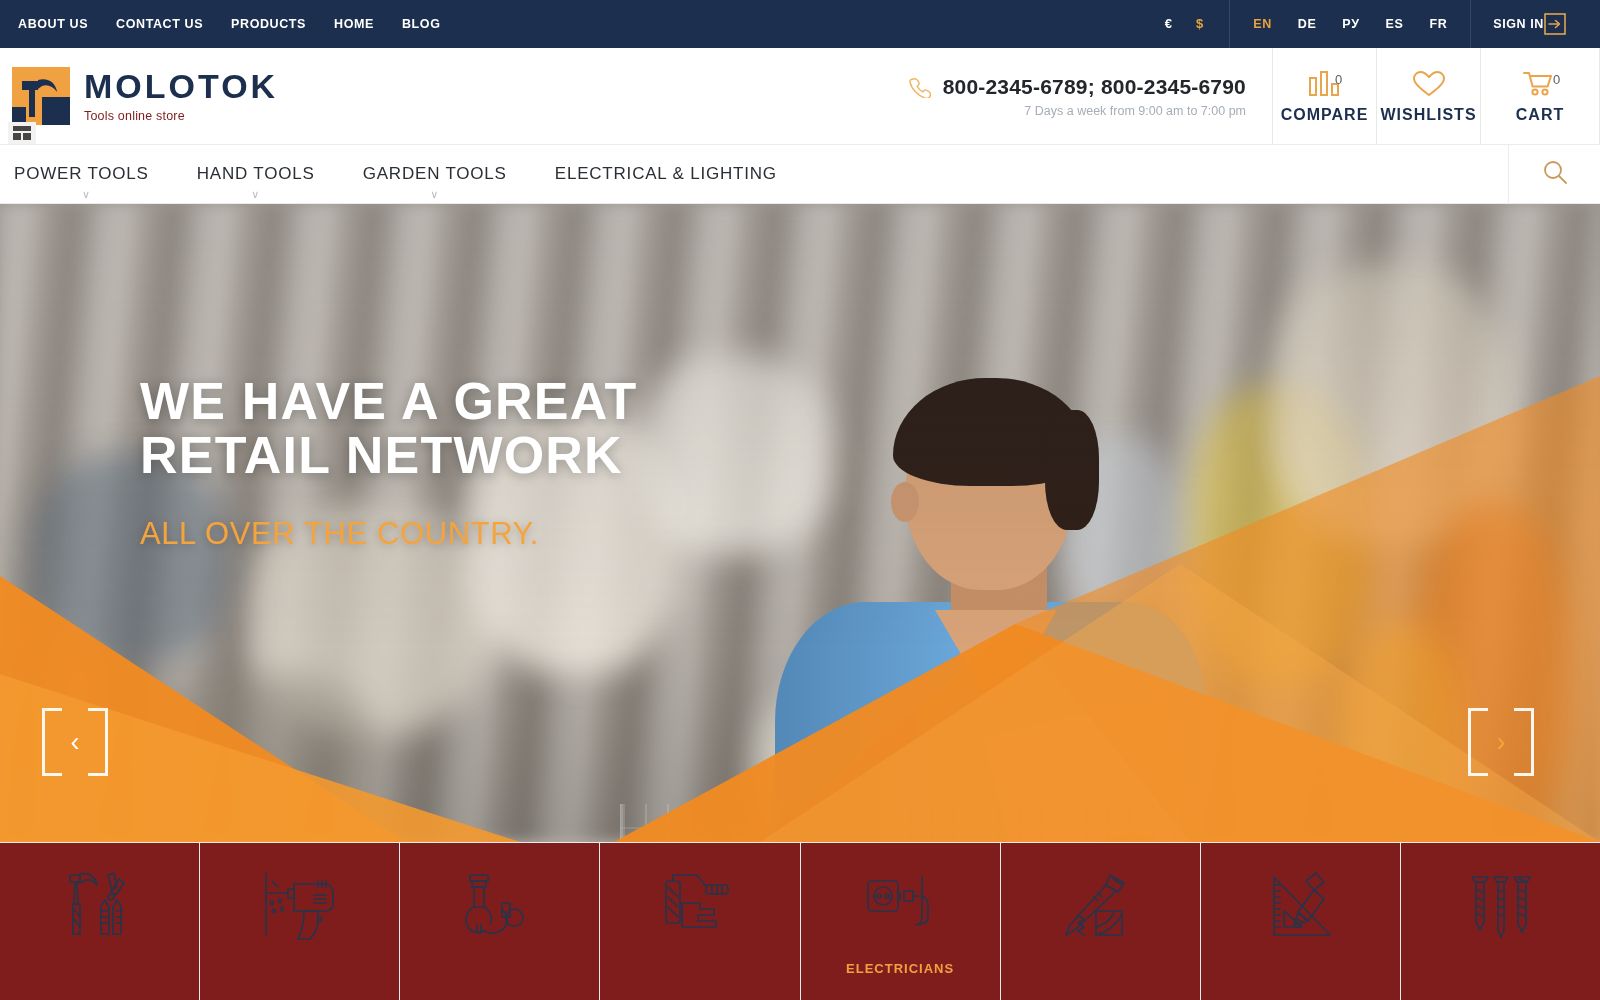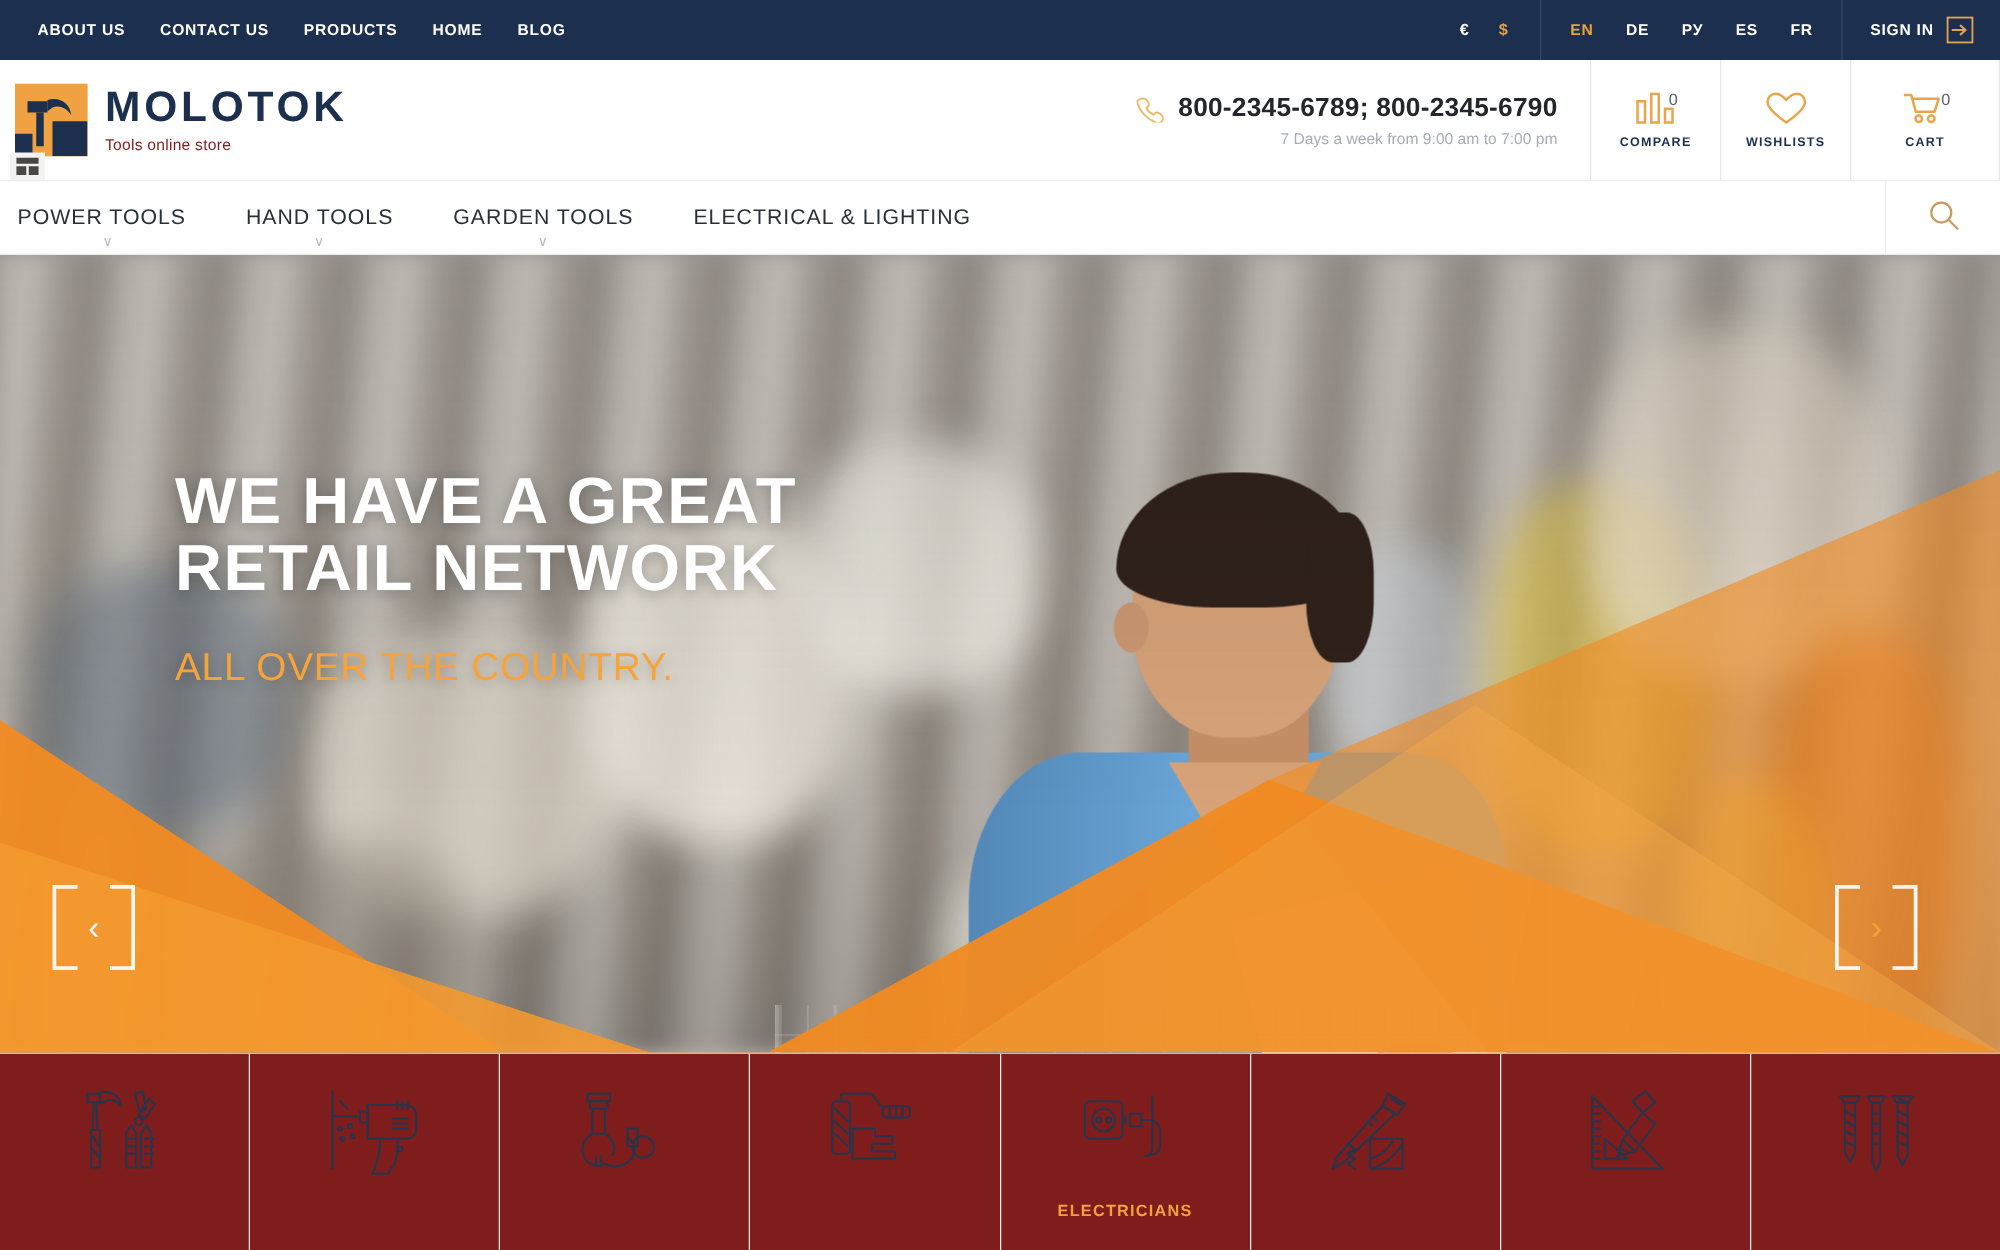--- a/index.html
+++ b/index.html
@@ -8,42 +8,42 @@
     font-family:"Liberation Sans", sans-serif;
     background:#ffffff;
     color:#1d3152;
   }
 
   
   .topbar {
     height:48px; background:#1c2f4e; display:flex; align-items:stretch;
     color:#ffffff;
   }
-  .topbar-left { display:flex; align-items:flex-start; padding-left:16px; }
+  .topbar-left { display:flex; align-items:flex-start; padding-left:4px; }
   .topbar-link {
     font-size:12.5px; letter-spacing:.6px; font-weight:600;
     color:#ffffff; text-decoration:none; padding:0 14px; line-height:48px;
     white-space:nowrap;
   }
   .topbar-spacer { flex:1; }
   .currency-group { display:flex; align-items:center; padding:0 14px; }
   .cur {
     font-size:13px; font-weight:700; padding:0 12px; line-height:48px; color:#ffffff;
   }
   .cur.active { color:#e8a33d; }
   .lang-group {
     display:flex; align-items:center; padding:0 10px;
     border-left:1px solid #2e4straight; border-left:1px solid #33476a; border-right:1px solid #33476a;
   }
   .lang {
     font-size:12.5px; font-weight:700; letter-spacing:.6px;
     padding:0 13px; line-height:48px; color:#ffffff;
   }
   .lang.active { color:#e8a33d; }
-  .signin-group { display:flex; align-items:center; gap:10px; padding:0 21px 0 22px; }
+  .signin-group { display:flex; align-items:center; padding:0 34px 0 22px; }
   .signin-label { font-size:12.5px; font-weight:700; letter-spacing:.6px; }
   .signin-icon { width:22px; height:22px; display:block; }
 
   
   .header {
     height:96px; background:#ffffff; display:flex; align-items:stretch;
     position:relative;
   }
   .logo-block { display:flex; align-items:center; padding-left:12px; gap:14px; }
   .logo-mark {
@@ -67,21 +67,21 @@
 
   .hdr-actions { display:flex; align-items:stretch; }
   .hdr-action {
     width:104px; border-left:1px solid #e6e8ea;
     display:flex; flex-direction:column; align-items:center; justify-content:center;
     position:relative; gap:7px;
   }
   .hdr-action:last-child { border-right:1px solid #e6e8ea; width:120px; }
   .hdr-icon { height:30px; display:flex; align-items:center; justify-content:center; }
   .hdr-label {
-    font-size:10px; font-weight:700; letter-spacing:1px; color:#1c2f4e;
+    font-size:16px; font-weight:700; letter-spacing:1px; color:#1c2f4e;
   }
   .hdr-count {
     position:absolute; top:24px; font-size:13px; color:#55606b;
   }
   .hdr-action.compare .hdr-count { left:62px; }
   .hdr-action.cart .hdr-count { left:72px; }
 
   .widget-badge {
     position:absolute; left:8px; top:74px; width:28px; height:22px;
     background:#f2f2f2; display:flex; align-items:center; justify-content:center;

